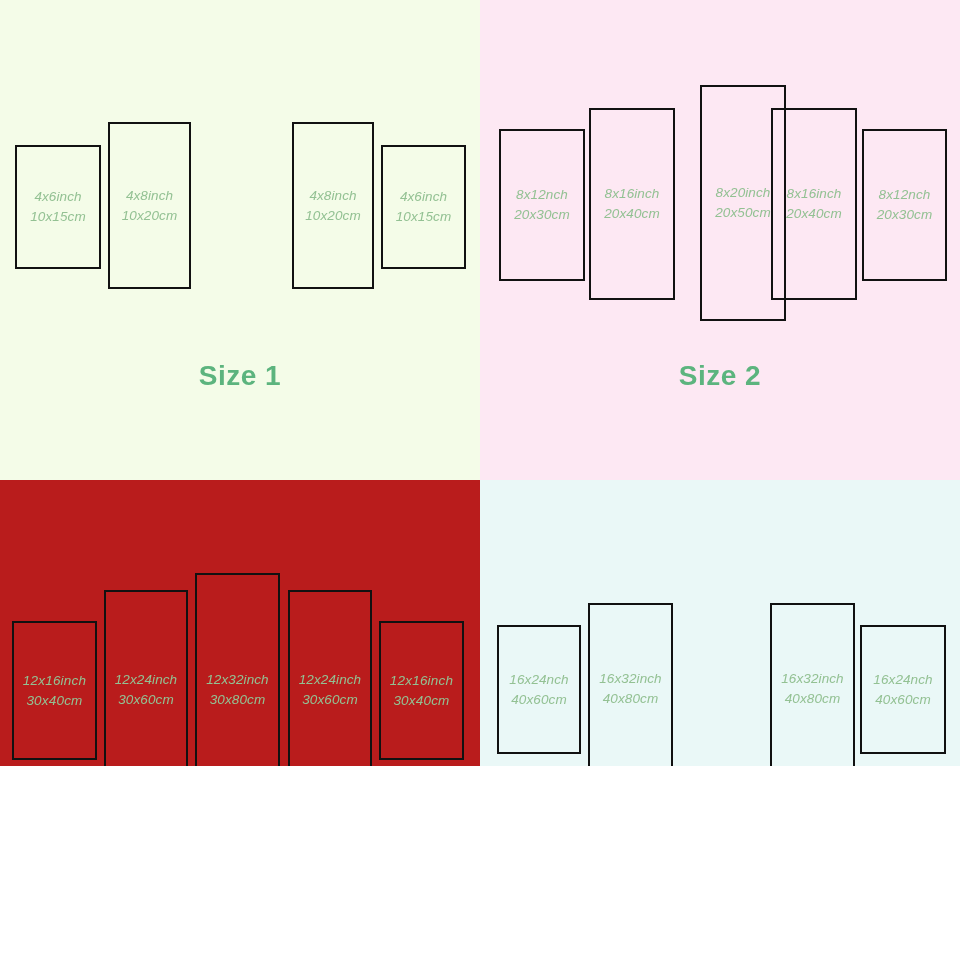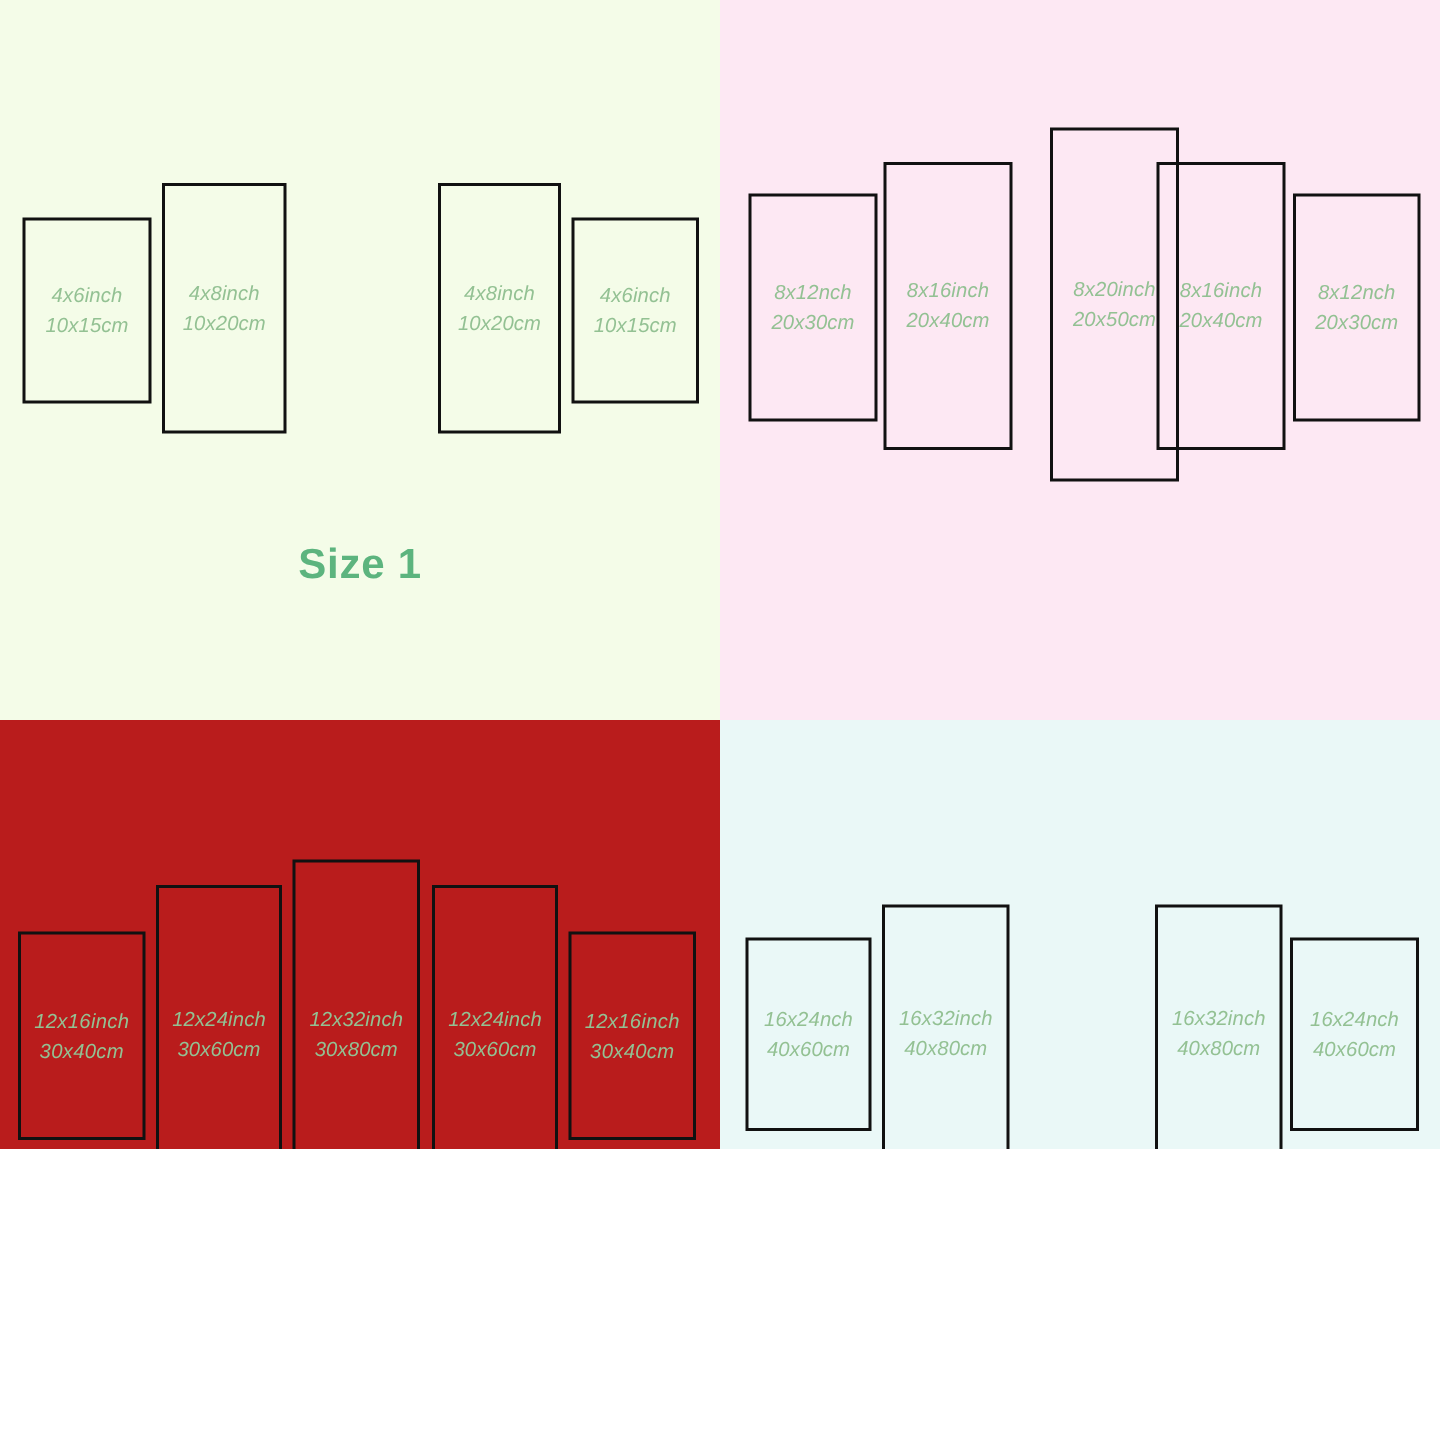--- a/index.html
+++ b/index.html
@@ -131,20 +131,21 @@
           </div>
         </div>
         <div class="panel" style="left: 382px; top: 129px; width: 85px; height: 152px; border-color: rgb(17, 17, 17);">
           <div class="panel-label" style="color: rgb(147, 193, 147);">
             <span class="ln">8x12nch</span>
             <span class="ln">20x30cm</span>
           </div>
         </div>
       </div>
     </div>
+    <div class="size-title" style="color: rgb(92, 180, 126); top: 360px; left: 480px;">Size 2</div>
     <div class="quadrant q3" style="background: #b91c1c;">
       <div class="panel-stage">
         <div class="panel" style="left: 12px; top: 141px; width: 85px; height: 139px; border-color: rgb(17, 17, 17);">
           <div class="panel-label overflow-label" style="color: rgb(147, 193, 147);">
             <span class="ln">12x16inch</span>
             <span class="ln">30x40cm</span>
           </div>
         </div>
         <div class="panel" style="left: 104px; top: 110px; width: 84px; height: 200px; border-color: rgb(17, 17, 17);">
           <div class="panel-label" style="color: rgb(147, 193, 147);">

